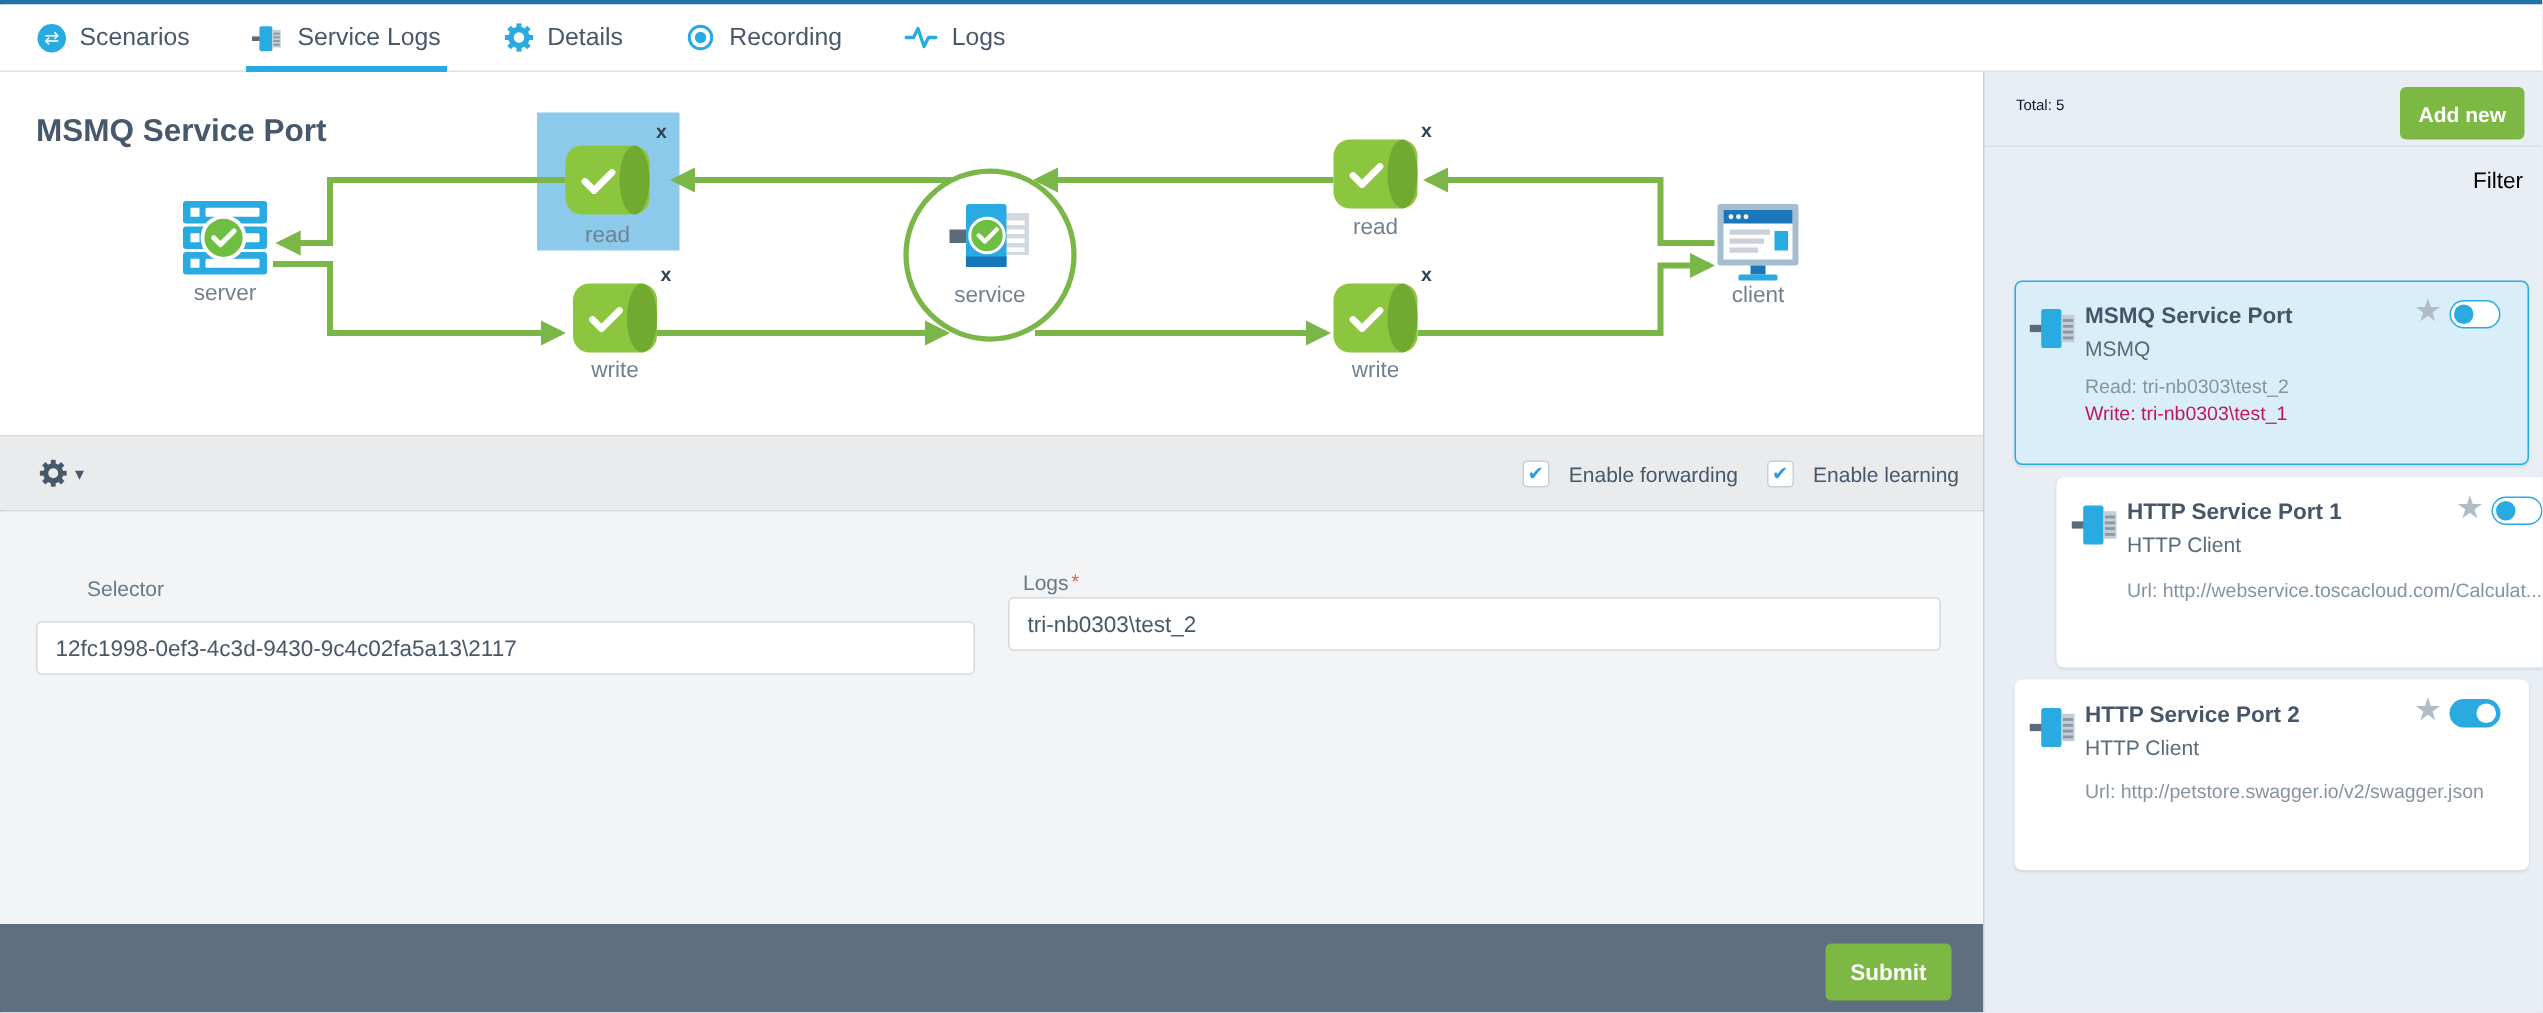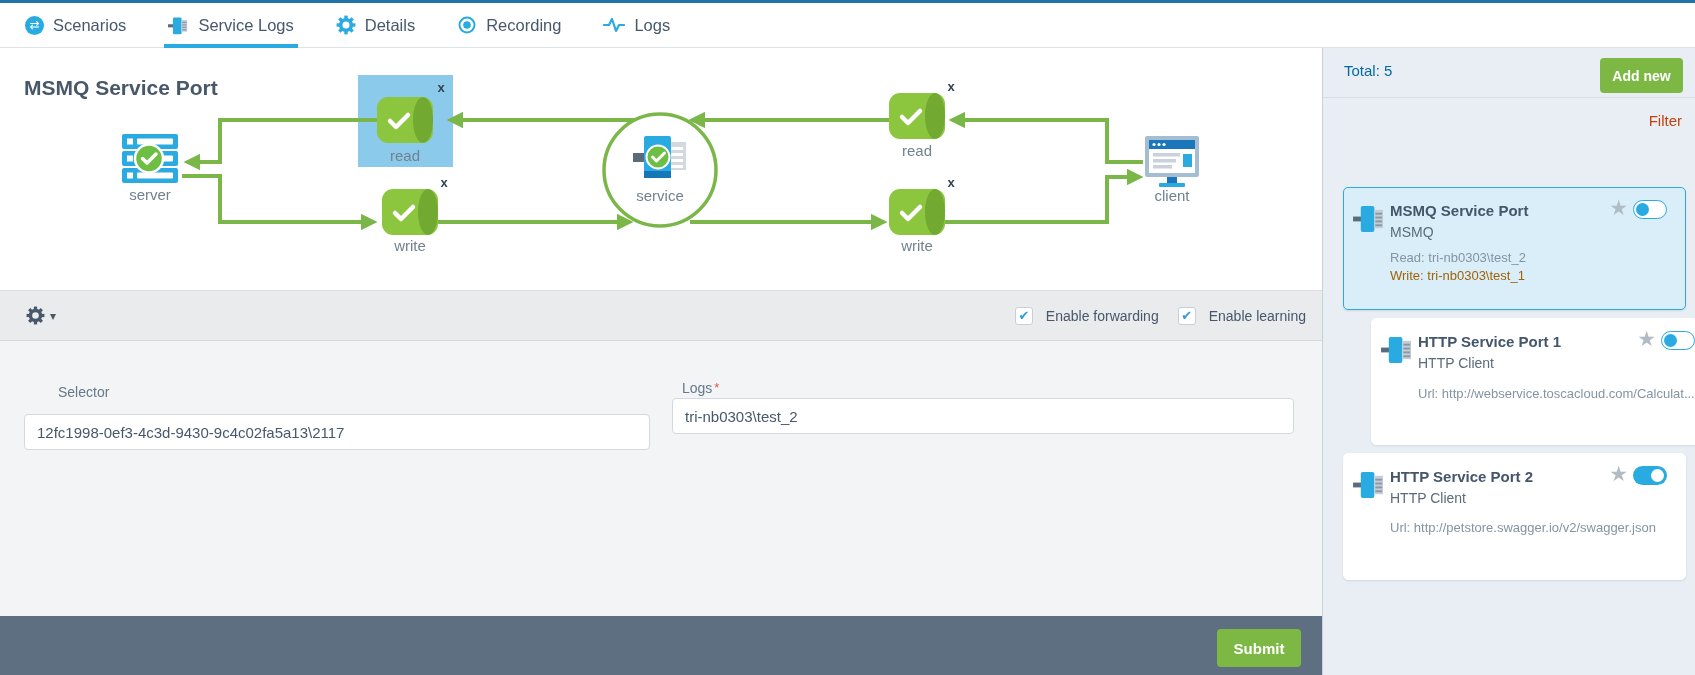--- a/index.html
+++ b/index.html
@@ -44,34 +44,34 @@
   .txt-input { position:absolute; height:36px; background:#fff; border:1px solid #D3D9DE; border-radius:4px;
                padding:0 12px; font-family:"Liberation Sans",sans-serif; font-size:15px; color:#47586B; }
 
   
   .footerbar { position:absolute; left:0; top:616px; width:1322px; height:59px; background:#5D6F80; }
   .submit-btn { position:absolute; left:1217px; top:13px; width:84px; height:38px; background:#7CB843; border:none;
                 border-radius:4px; color:#fff; font-weight:bold; font-size:15px; font-family:"Liberation Sans",sans-serif; cursor:pointer; }
 
   
   .sidebar { position:absolute; left:1322px; top:48px; width:373px; height:627px; background:#E9EEF4; border-left:1px solid #C8D1D9; }
-  .total { position:absolute; left:21px; top:13px; font-size:15px; color:#0369a1; line-height:20px; }
+  .total { position:absolute; left:21px; top:13px; font-size:10px; color:#0f172a; line-height:20px; }
   .addnew-btn { position:absolute; right:12px; top:10px; width:83px; height:35px; background:#7CB843; border:none;
                 border-radius:4px; color:#fff; font-weight:bold; font-size:14px; font-family:"Liberation Sans",sans-serif; cursor:pointer; }
   .sb-divider { position:absolute; left:0; top:49px; width:100%; height:1px; background:#D7DEE5; }
-  .filter { position:absolute; right:13px; top:64px; font-size:15px; color:#c2410c; cursor:pointer; }
+  .filter { position:absolute; right:13px; top:64px; font-size:15px; color:#000000; cursor:pointer; }
 
   .card { position:absolute; left:20px; width:343px; background:#fff; border:1px solid #fff; border-radius:5px;
           box-shadow:0 1px 2px rgba(40,60,80,.12); cursor:pointer; }
   .card.selected { background:#D9EEF9; border-color:#29ABE2; }
   .card-icon { position:absolute; left:9px; top:16px; }
   .card-title { position:absolute; left:46px; top:14px; font-size:15px; font-weight:bold; color:#45566A; white-space:nowrap; }
   .card-sub { position:absolute; left:46px; top:36px; font-size:14px; color:#5A6B7B; }
   .card-line1 { position:absolute; left:46px; top:62px; font-size:13px; color:#8494A3; width:288px; white-space:nowrap; overflow:hidden; }
-  .card-line2 { position:absolute; left:46px; top:80px; font-size:13px; color:#a16207; width:288px; white-space:nowrap; overflow:hidden; }
+  .card-line2 { position:absolute; left:46px; top:80px; font-size:13px; color:#be185d; width:288px; white-space:nowrap; overflow:hidden; }
   .card-star { position:absolute; right:57px; top:9px; font-size:21px; color:#B2BCC5; cursor:pointer; line-height:22px; }
   .toggle { position:absolute; right:18px; top:12px; width:34px; height:19px; border-radius:10px; cursor:pointer; }
   .toggle.off { background:#fff; border:1.5px solid #29ABE2; }
   .toggle.off .knob { position:absolute; left:2px; top:1.5px; width:13px; height:13px; border-radius:50%; background:#29ABE2; }
   .toggle.on { background:#29ABE2; }
   .toggle.on .knob { position:absolute; right:3px; top:3px; width:13px; height:13px; border-radius:50%; background:#fff; }
 </style>
 </head>
 <body>
 

